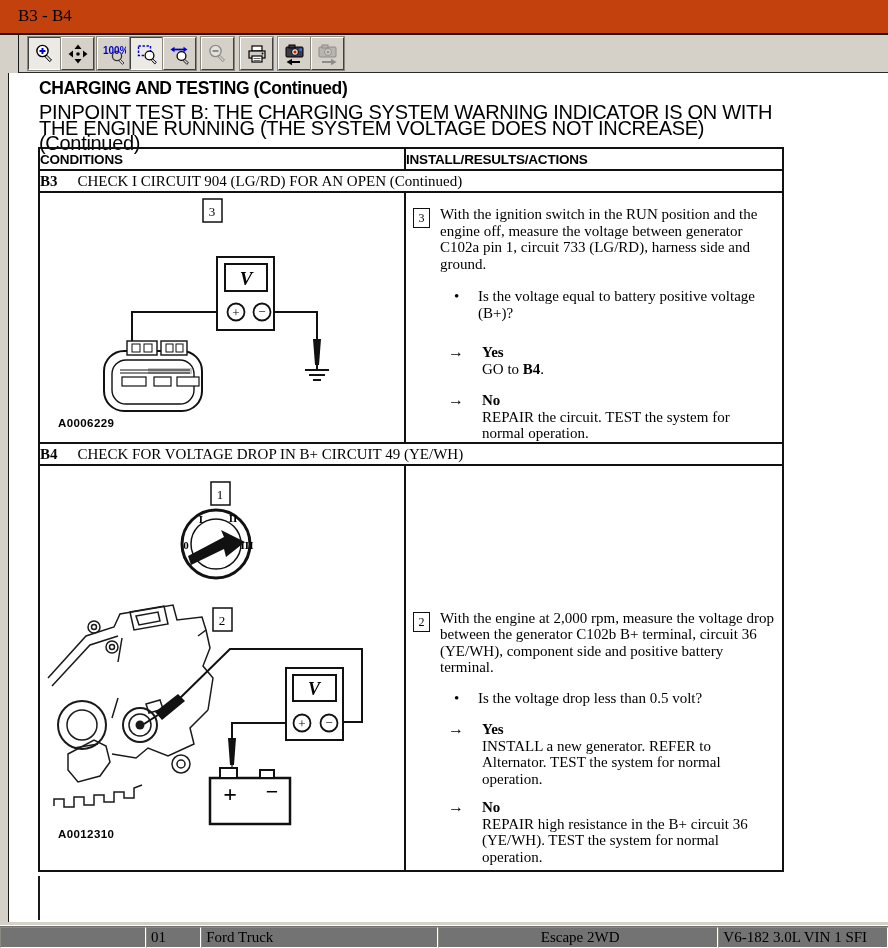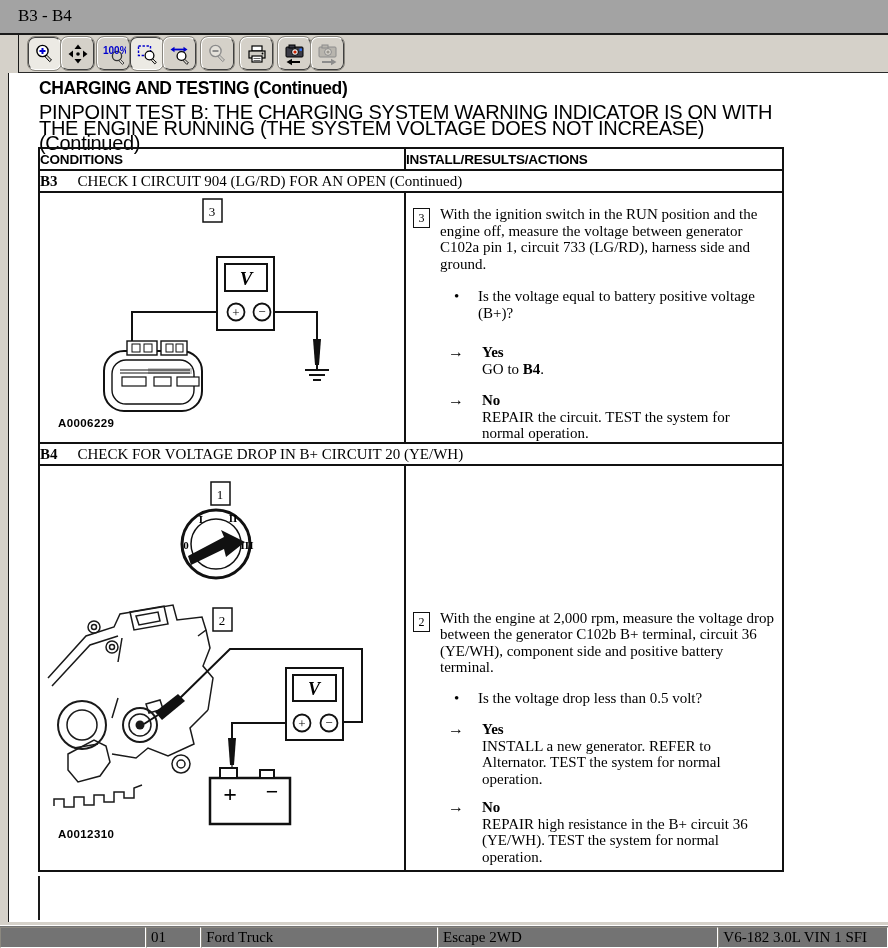--- a/index.html
+++ b/index.html
@@ -3,36 +3,35 @@
 <meta charset="utf-8">
 <style>
   html,body{margin:0;padding:0;}
   body{
     width:888px;height:948px;position:relative;overflow:hidden;
     background:#d5d1c9;
     font-family:"Liberation Serif", serif;color:#000;
     -webkit-font-smoothing:antialiased;
   }
   
-  .titlebar{position:absolute;left:0;top:0;width:888px;height:33px;background:#a3a3a3;}
+  .titlebar{position:absolute;left:0;top:0;width:888px;height:33px;background:#c2410c;}
   .titlebar .title{position:absolute;left:18px;top:6px;font-size:17px;}
   .topline{position:absolute;left:0;top:33px;width:888px;height:2px;background:#1a1a1a;}
   
   .toolbar{
     position:absolute;left:18px;top:35px;width:870px;height:38px;
     background:#d5d1c9;border-left:1px solid #1a1a1a;border-bottom:1px solid #2a2a2a;
     display:flex;align-items:center;box-sizing:border-box;padding-left:9px;
   }
   .tbtn{
     width:33px;height:33px;box-sizing:border-box;background:#d5d1c9;
     border-top:1px solid #fff;border-left:1px solid #fff;
     border-right:1px solid #404040;border-bottom:1px solid #404040;
     display:flex;align-items:center;justify-content:center;padding:0;margin:0;
     outline:1px solid #8a877f;
-    border-radius:7px;
   }
   .tbtn.pressed{
     background:#eceae4;
     border-top:1px solid #404040;border-left:1px solid #404040;
     border-right:1px solid #fff;border-bottom:1px solid #fff;
   }
   .gap3{margin-left:3px;} .gap5{margin-left:5px;} .gap6{margin-left:6px;}
   .tbtn svg{display:block;}
   
   .viewport{
@@ -83,21 +82,21 @@
   
   .statusbar{
     position:absolute;left:0;top:925px;width:888px;height:23px;background:#737373;
     display:flex;border-top:1px solid #fff;box-sizing:border-box;
   }
   .scell{
     box-sizing:border-box;height:21px;margin-top:1px;
     border:1px solid;border-color:#8b887f #fff #fff #8b887f;
     font-size:15px;line-height:18px;padding-left:4px;overflow:hidden;white-space:nowrap;
   }
-  .sc0{width:154px;} .sc1{width:58px;} .sc2{width:250px;} .sc3{width:296px;} .sc4{width:179px;}
+  .sc0{width:154px;} .sc1{width:58px;} .sc2{width:250px;} .sc3{width:296px;text-align:center;} .sc4{width:179px;}
 </style>
 </head>
 <body>
 
 <div class="titlebar">
   <div class="title">B3 - B4</div>
 </div>
 <div class="topline"></div>
 
 <div class="toolbar">
@@ -258,21 +257,21 @@
             <div class="atext">
               <div class="alabel">No</div>
               <div style="width:278px">REPAIR the circuit. TEST the system for normal operation.</div>
             </div>
           </div>
         </div>
       </td>
     </tr>
     <tr style="height:21px">
       <td class="rowtitle" colspan="2">
-        <span class="code">B4</span><span>CHECK FOR VOLTAGE DROP IN B+ CIRCUIT 20 (YE/WH)</span>
+        <span class="code">B4</span><span>CHECK FOR VOLTAGE DROP IN B+ CIRCUIT 49 (YE/WH)</span>
       </td>
     </tr>
     <tr style="height:404px">
       <td class="cellpad">
 
         <svg class="dg" width="362" height="404" viewBox="0 0 362 404">
           <rect x="171" y="16" width="19" height="23" fill="#fff" stroke="#111" stroke-width="1.5"></rect>
           <text x="180" y="33" text-anchor="middle" font-size="13">1</text>
 
           <circle cx="176" cy="78" r="34" fill="#fff" stroke="#111" stroke-width="3"></circle>

